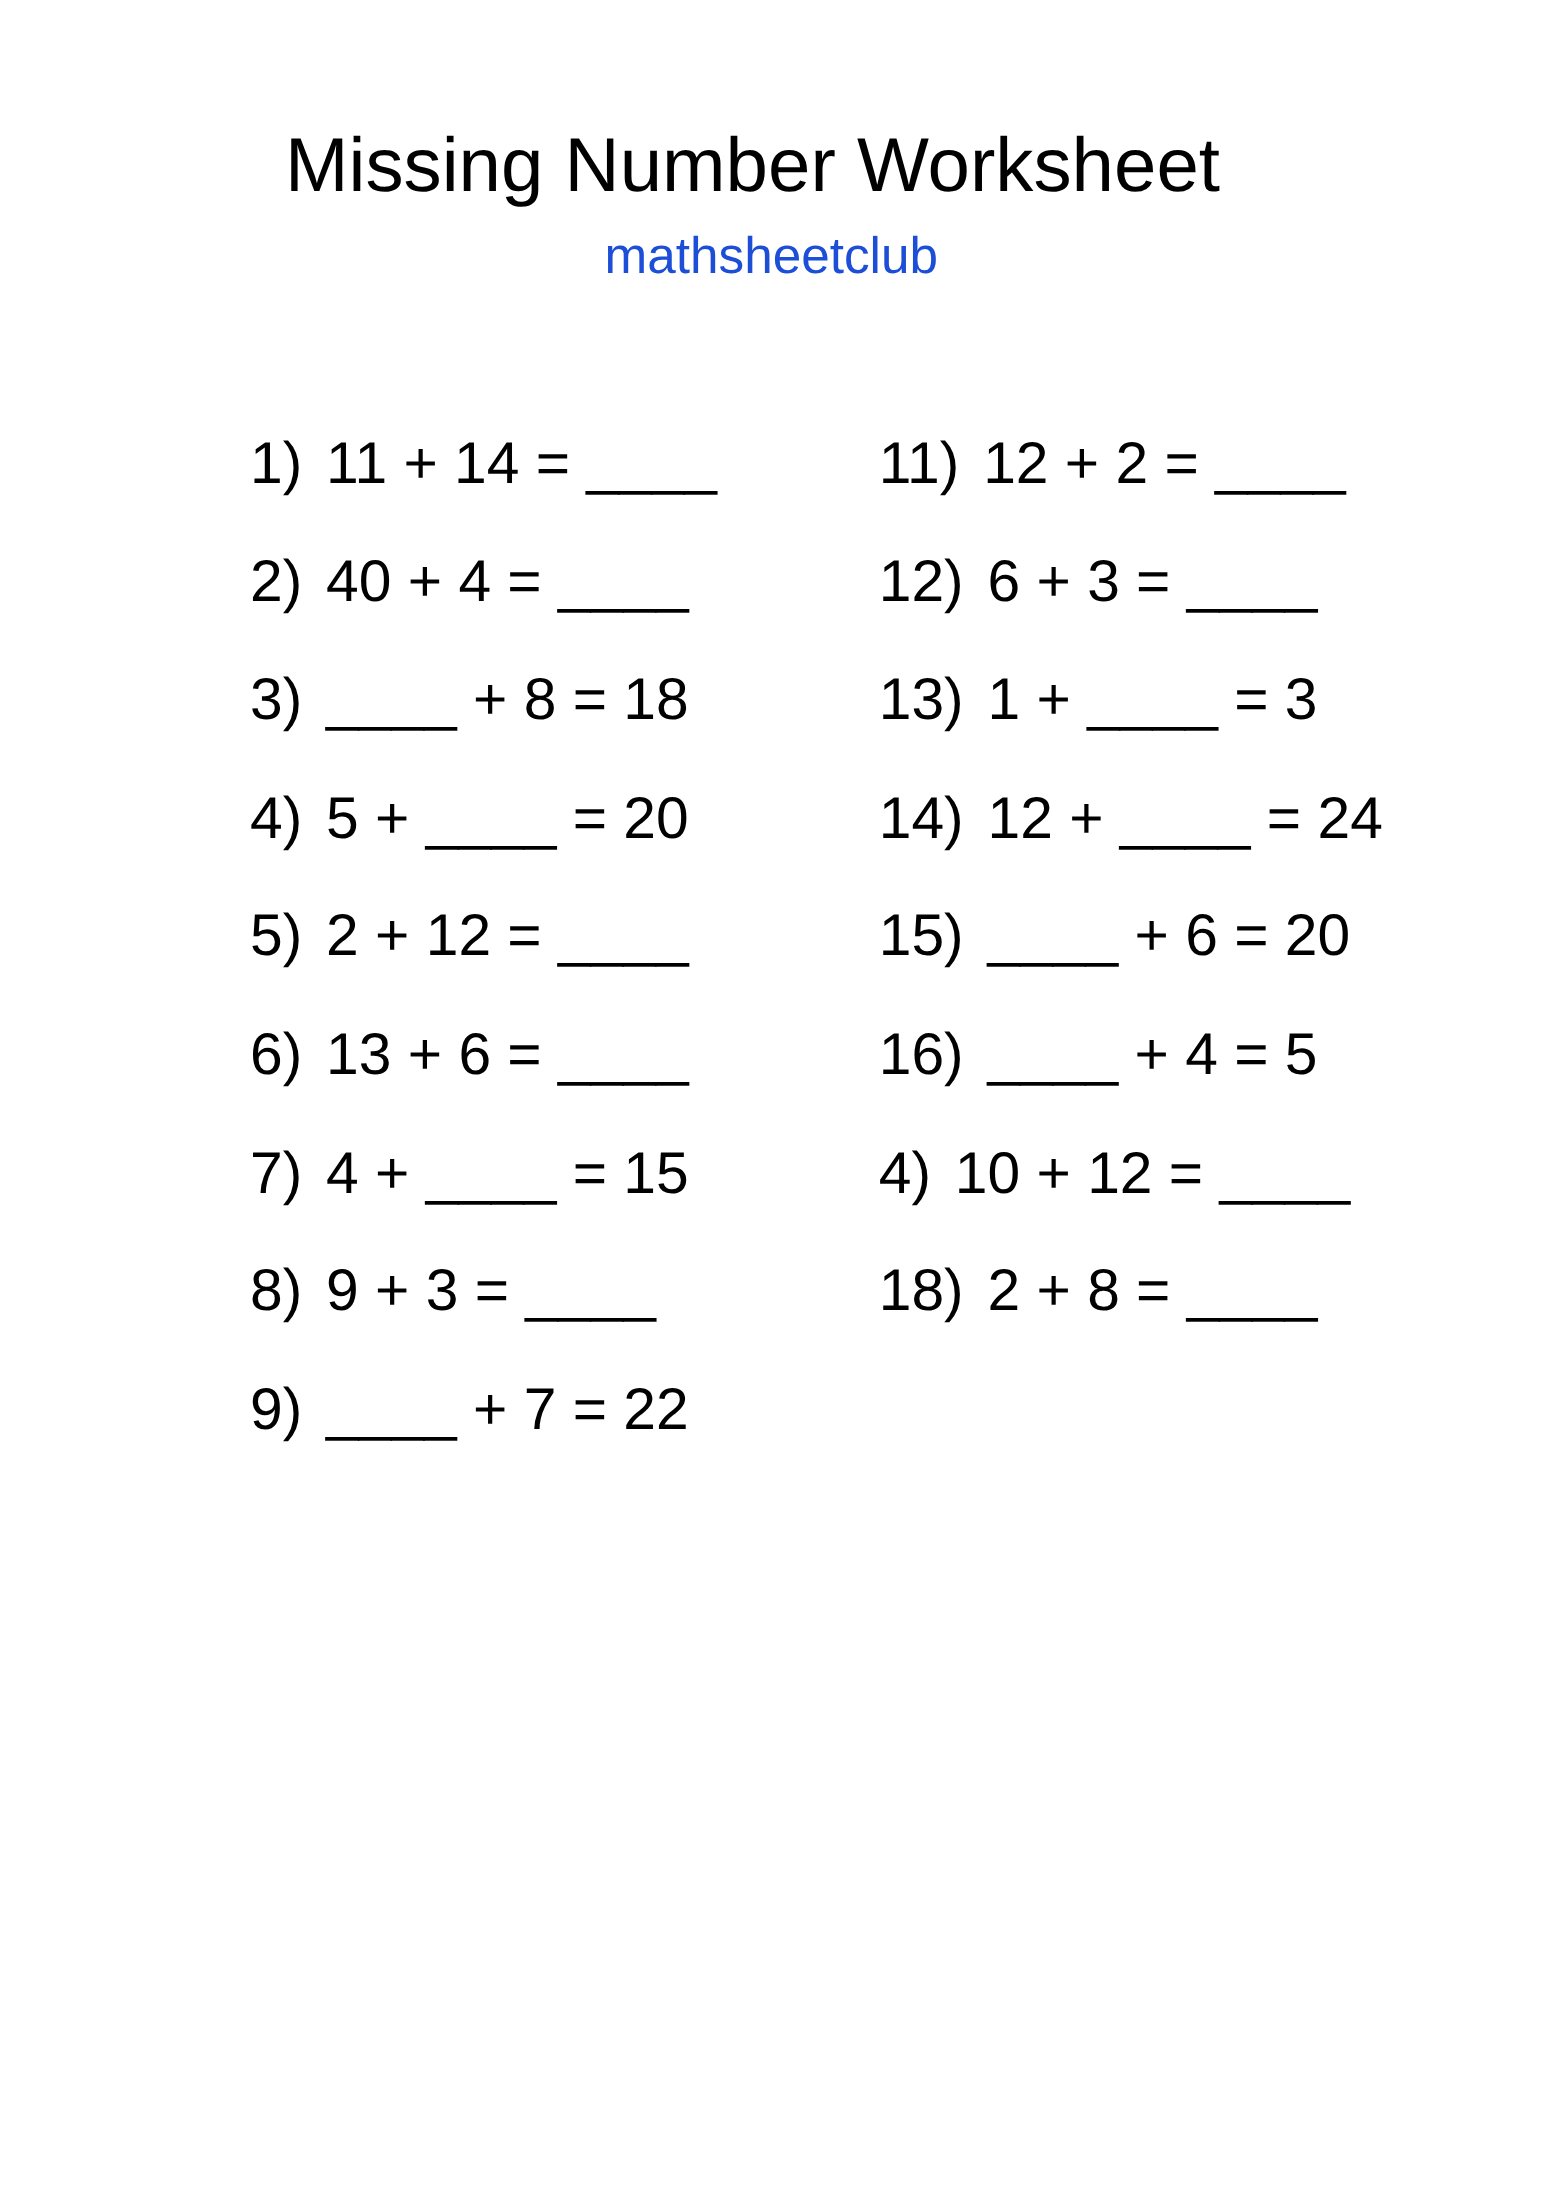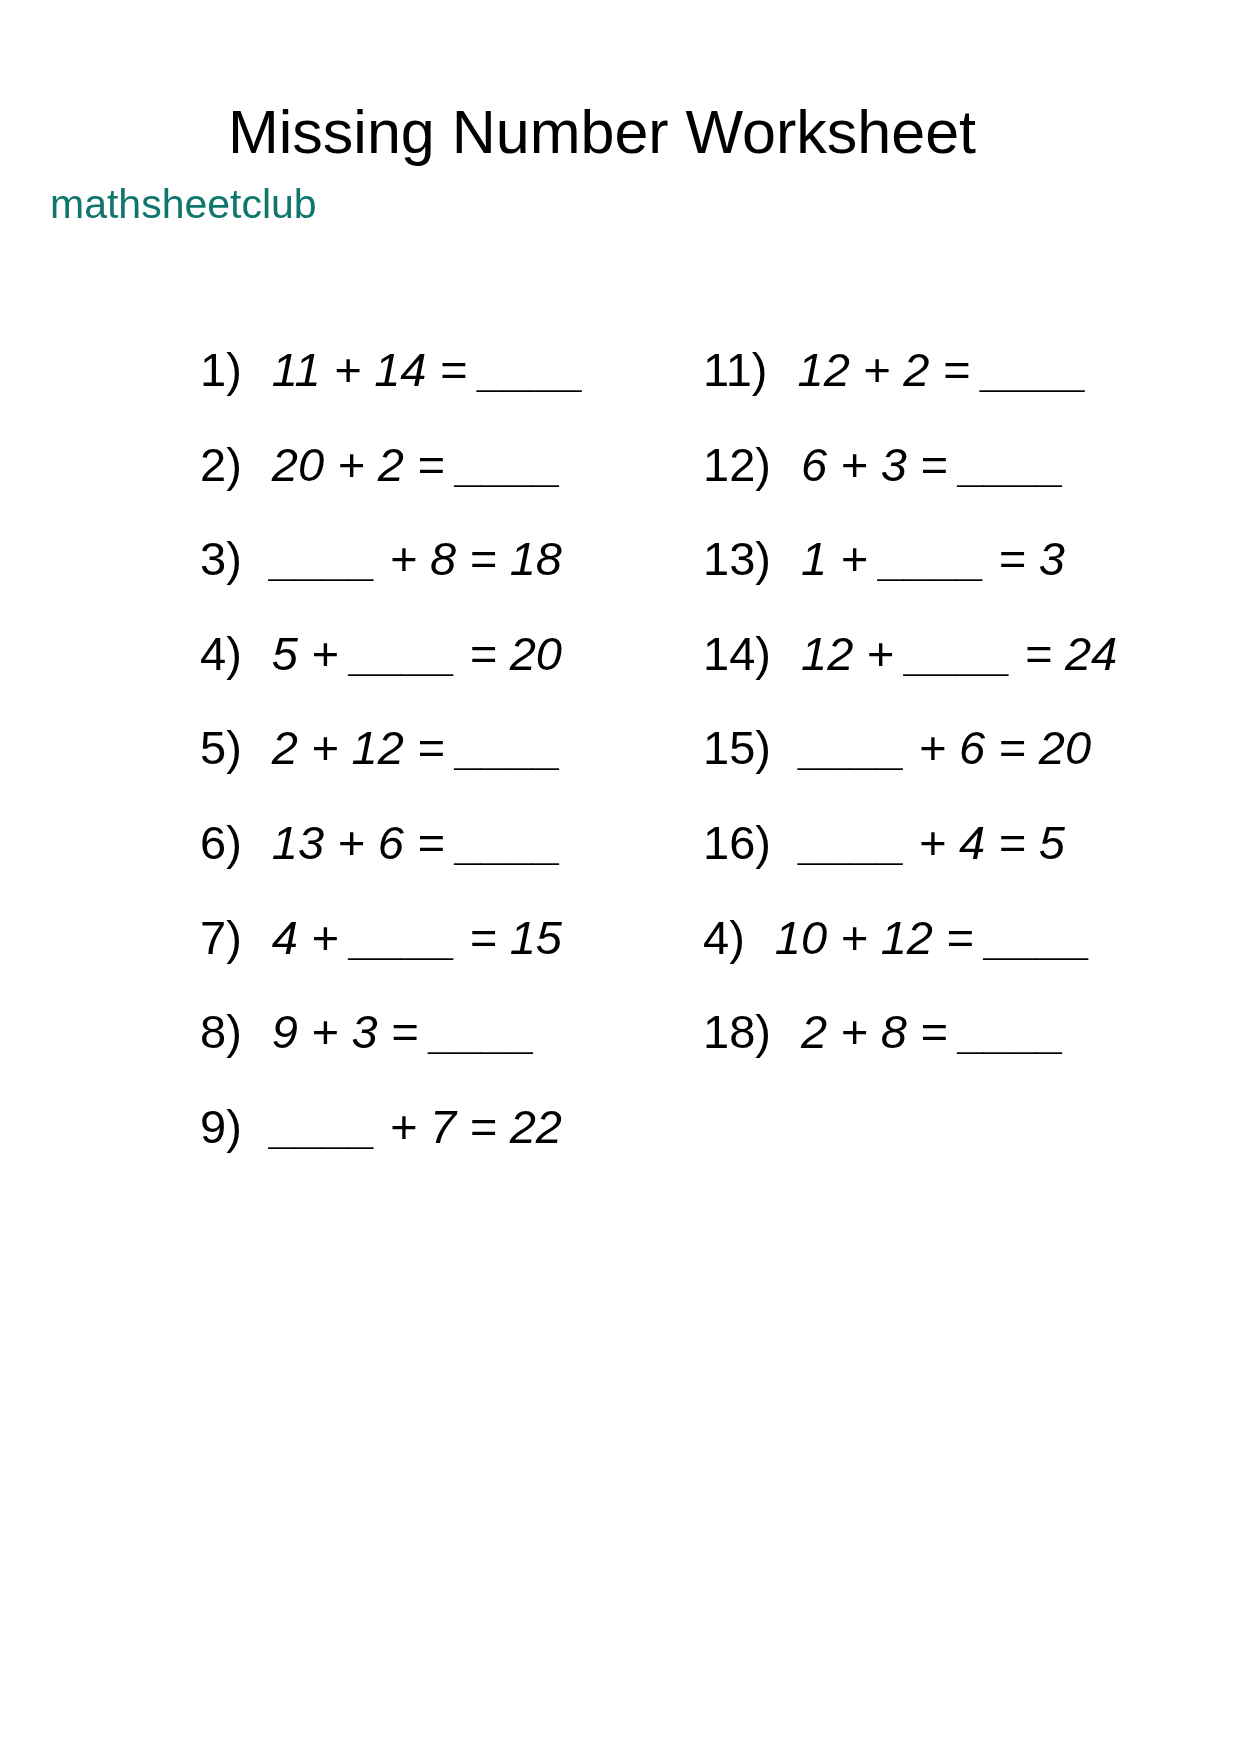--- a/index.html
+++ b/index.html
@@ -29,52 +29,53 @@
       font-weight: normal;
       white-space: nowrap;
     }
     .subtitle {
       position: absolute;
       left: 0;
       width: 1184px;
       top: 180px;
       padding-left: 50px;
       box-sizing: border-box;
+      text-align: center;
       font-size: 41px;
       line-height: 48px;
-      color: #0f766e;
+      color: #1d4ed8;
       white-space: nowrap;
     }
     .column {
       position: absolute;
       top: 340px;
     }
     .column.left { left: 200px; }
     .column.right { left: 703px; }
     .problem {
       height: 94.6px;
       font-size: 47px;
       line-height: 60px;
       white-space: nowrap;
     }
     .problem .num,
     .problem .eq {
       display: inline;
     }
-    .problem .eq { margin-left: 17px; font-style: italic; }
+    .problem .eq { margin-left: 6px; }
   </style>
 </head>
 <body>
 
 <h1 class="page-title">Missing Number Worksheet</h1>
 <div class="subtitle">mathsheetclub</div>
 
 <div class="column left">
   <div class="problem"><span class="num">1)</span> <span class="eq">11 + 14 = ____</span></div>
-  <div class="problem"><span class="num">2)</span> <span class="eq">20 + 2 = ____</span></div>
+  <div class="problem"><span class="num">2)</span> <span class="eq">40 + 4 = ____</span></div>
   <div class="problem"><span class="num">3)</span> <span class="eq">____ + 8 = 18</span></div>
   <div class="problem"><span class="num">4)</span> <span class="eq">5 + ____ = 20</span></div>
   <div class="problem"><span class="num">5)</span> <span class="eq">2 + 12 = ____</span></div>
   <div class="problem"><span class="num">6)</span> <span class="eq">13 + 6 = ____</span></div>
   <div class="problem"><span class="num">7)</span> <span class="eq">4 + ____ = 15</span></div>
   <div class="problem"><span class="num">8)</span> <span class="eq">9 + 3 = ____</span></div>
   <div class="problem"><span class="num">9)</span> <span class="eq">____ + 7 = 22</span></div>
 </div>
 
 <div class="column right">

